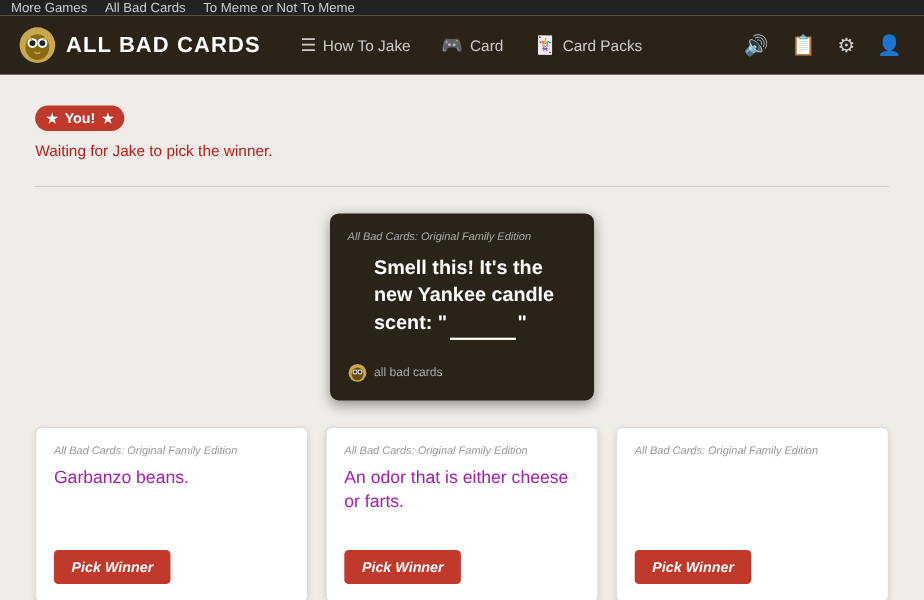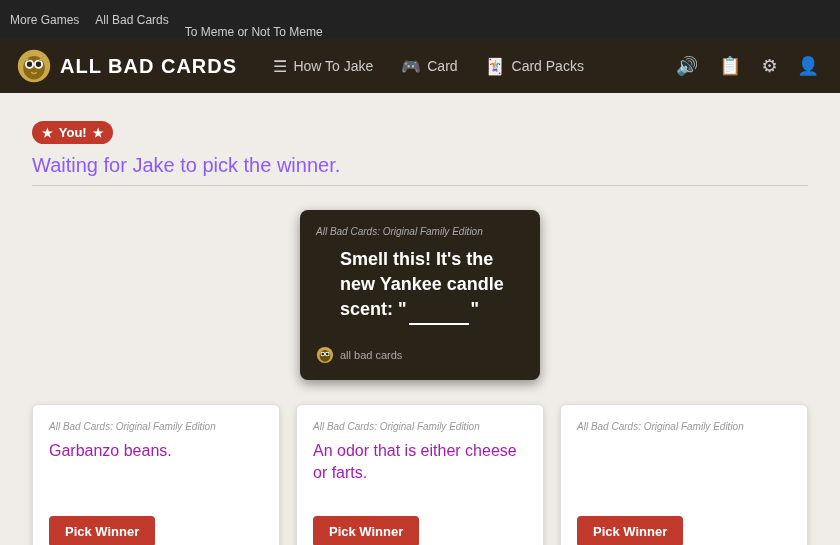--- a/index.html
+++ b/index.html
@@ -89,24 +89,24 @@
       color: #fff;
       font-size: 13px;
       font-weight: bold;
       padding: 4px 10px;
       border-radius: 20px;
       margin-bottom: 10px;
     }
     .you-badge .star { font-size: 12px; }
 
     .waiting-text {
-      font-size: 20px;
-      color: #8b5cf6;
+      font-size: 14px;
+      color: #b91c1c;
       margin-bottom: 16px;
-      padding-bottom: 8px;
+      padding-bottom: 24px;
       border-bottom: 1px solid #d0cbc5;
     }
     .black-card {
       background: #2a2318;
       color: #fff;
       width: 240px;
       min-height: 170px;
       border-radius: 8px;
       padding: 16px;
       display: flex;
@@ -185,37 +185,38 @@
       background: #c0392b;
       color: #fff;
       border: none;
       border-radius: 4px;
       padding: 8px 16px;
       font-size: 13px;
       font-weight: bold;
       cursor: pointer;
       margin-top: 12px;
       width: fit-content;
+      font-style: italic;
     }
 
     
     .top-section {
       padding: 12px 16px 8px;
     }
     .bottom-section {
       padding: 0 16px 16px;
     }
   </style>
 </head>
 <body>
 
 <div class="browser-bar">
   <span style="cursor:pointer;">More Games</span>
   <span style="cursor:pointer;">All Bad Cards</span>
-  <span style="cursor:pointer;margin-top:25px;">To Meme or Not To Meme</span>
+  <span style="cursor:pointer;">To Meme or Not To Meme</span>
 </div>
 
 <nav class="main-nav">
   <div class="brand">
 
     <svg class="owl-icon" viewBox="0 0 40 40" xmlns="http://www.w3.org/2000/svg">
       <circle cx="20" cy="20" r="18" fill="#c8a84b"></circle>
       <ellipse cx="20" cy="22" rx="12" ry="13" fill="#8B6914"></ellipse>
       <circle cx="15" cy="18" r="5" fill="white"></circle>
       <circle cx="25" cy="18" r="5" fill="white"></circle>

